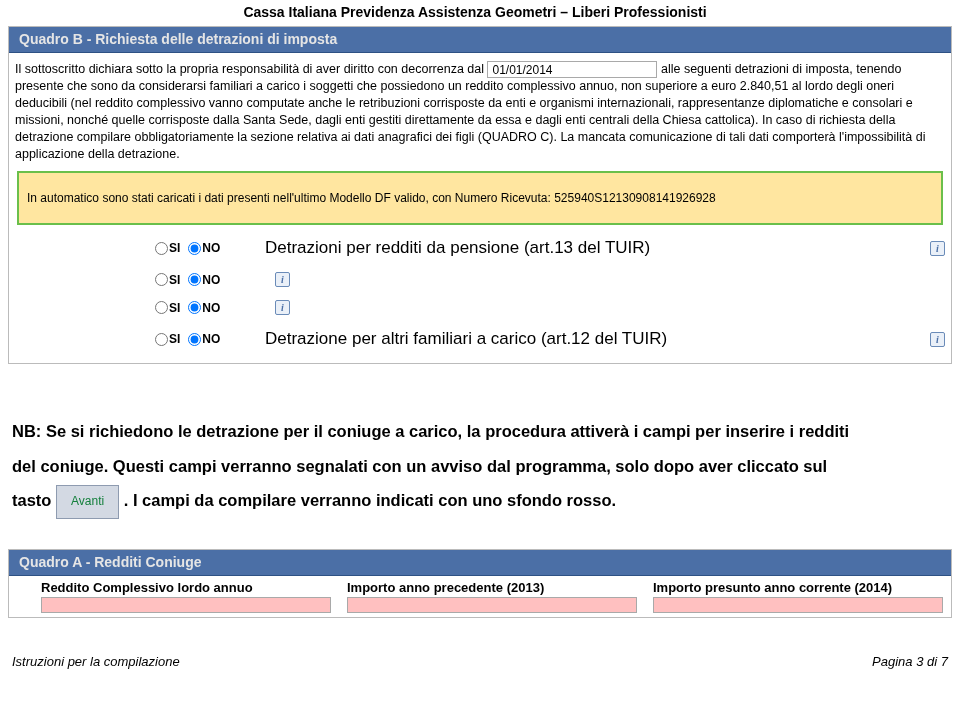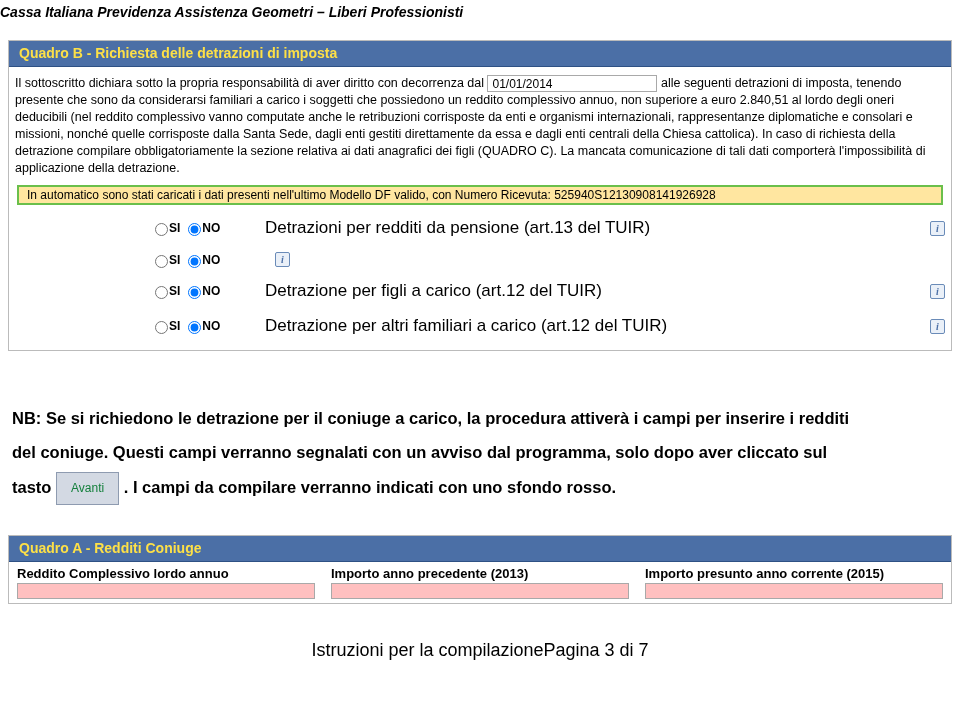--- a/index.html
+++ b/index.html
@@ -8,35 +8,34 @@
     font-family: "Segoe UI", Tahoma, Helvetica, Arial, sans-serif;
     background: #fff;
     width: 960px;
   }
   .page {
     width: 960px;
     position: relative;
     padding-top: 4px;
   }
   .header-line {
-    text-align: left;
-    font-style: italic;
+    text-align: center;
     font-weight: bold;
     font-size: 14px;
-    padding: 0 10px 20px 0;
+    padding: 0 10px 6px 0;
     font-family: Helvetica, Arial, sans-serif;
   }
   .panel {
     margin: 0 8px;
     border: 1px solid #bbb;
     background: #fff;
   }
   .panel-head {
     background: #4b6fa6;
-    color: #fde047;
+    color: #e5e5e5;
     font-weight: bold;
     padding: 4px 10px 5px 10px;
     font-size: 14px;
     border-bottom: 1px solid #2e5184;
   }
   .panel-body {
     padding: 8px 6px 6px 6px;
     font-size: 12px;
     line-height: 1.35;
   }
@@ -51,41 +50,41 @@
     vertical-align: middle;
     text-align: left;
     padding: 0 4px;
     font-size: 12px;
     background: #fff;
   }
   .info-strip {
     margin: 8px 2px 6px 2px;
     border: 2px solid #6abf4b;
     background: #ffe6a0;
-    padding: 0 8px;
+    padding: 17px 8px;
     font-size: 12px;
     font-family: Arial, sans-serif;
   }
   .radios {
     margin-top: 4px;
   }
   .radio-row {
     padding: 6px 0 6px 140px;
     font-size: 12.5px;
     display: flex;
     align-items: center;
   }
   .radio-group {
     display: inline-flex;
     align-items: center;
     width: 110px;
   }
   .radio-group .opt {
     display: inline-flex;
-    align-items: flex-end;
+    align-items: center;
     margin-right: 4px;
   }
   .radio-group input {
     margin: 0 1px 0 0;
   }
   .radio-group label {
     font-weight: bold;
     font-size: 12px;
     margin-right: 4px;
   }
@@ -129,42 +128,44 @@
     font-weight: normal;
   }
   .quadroA {
     margin: 20px 8px 0 8px;
     border: 1px solid #bbb;
   }
   .reddito-row {
     display: flex;
     font-size: 13px;
     padding: 2px 0 0 0;
+    margin-left: 24px;
   }
   .reddito-col {
     flex: 1;
     padding: 2px 8px 4px 8px;
   }
   .reddito-col .collabel {
     font-weight: bold;
     font-size: 13px;
     padding-bottom: 2px;
   }
   .redfield {
     border: 1px solid #a9a9a9;
     height: 16px;
     background: #ffc0c0;
     width: 100%;
     box-sizing: border-box;
   }
   .footer {
     display:flex;
-    justify-content: center;
+    justify-content: space-between;
+    font-style: italic;
     font-family: Helvetica, Arial, sans-serif;
-    font-size: 18px;
+    font-size: 13px;
     padding: 36px 12px 8px 12px;
   }
 </style>
 </head>
 <body>
 
 <div class="page">
 
   <div class="header-line">Cassa Italiana Previdenza Assistenza Geometri – Liberi Professionisti</div>
 
@@ -214,21 +215,20 @@
           <span class="radio-group">
             <span class="opt">
                 <input type="radio" name="r2" style="">
                 <label>SI</label>
               </span>
             <span class="opt">
                 <input type="radio" name="r2" checked="" style="">
                 <label>NO</label>
               </span>
           </span>
-          <span class="rlabel">Detrazione per figli a carico (art.12 del TUIR)</span>
           <span class="info-icon">i</span>
         </div>
 
         <div class="radio-row">
           <span class="radio-group">
             <span class="opt">
                 <input type="radio" name="r3" style="">
                 <label>SI</label>
               </span>
             <span class="opt">
@@ -259,21 +259,21 @@
     <div class="reddito-row">
       <div class="reddito-col">
         <div class="collabel">Reddito Complessivo lordo annuo</div>
         <div class="redfield"></div>
       </div>
       <div class="reddito-col">
         <div class="collabel">Importo anno precedente (2013)</div>
         <div class="redfield"></div>
       </div>
       <div class="reddito-col">
-        <div class="collabel">Importo presunto anno corrente (2015)</div>
+        <div class="collabel">Importo presunto anno corrente (2014)</div>
         <div class="redfield"></div>
       </div>
     </div>
   </div>
 
   <div class="footer">
     <span>Istruzioni per la compilazione</span>
     <span>Pagina 3 di 7</span>
   </div>
 

